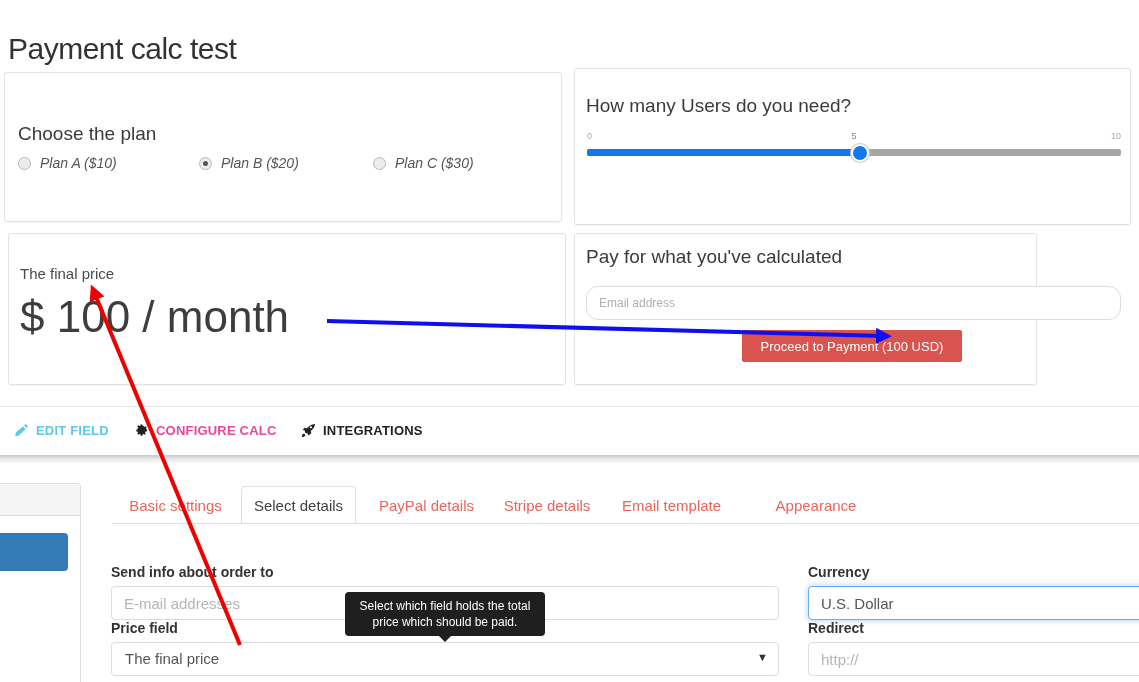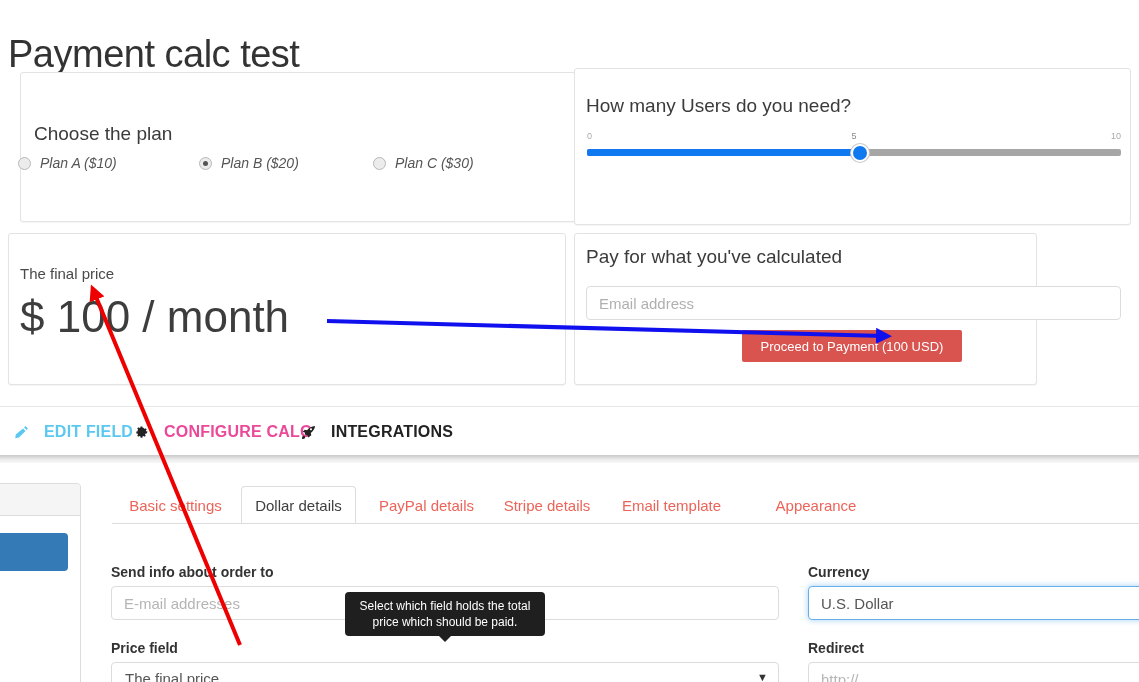--- a/index.html
+++ b/index.html
@@ -8,34 +8,34 @@
     width: 1139px; height: 682px;
     background: #ffffff;
     font-family: "Liberation Sans", sans-serif;
     overflow: hidden;
   }
   #root { position: relative; width: 1139px; height: 682px; }
 
   
   .page-title {
     position: absolute; left: 8px; top: 2px;
-    font-size: 38px; line-height: 54px;
+    font-size: 30px; line-height: 54px;
     font-weight: normal; color: #333333;
     letter-spacing: -0.5px;
   }
 
   
   .card {
     position: absolute;
     background: #ffffff;
     border: 1px solid #e3e3e3;
     border-radius: 3px;
     box-shadow: 0 1px 1px rgba(0,0,0,.045);
   }
-  .card-plan  { left: 20px;   top: 72px;  width: 558px; height: 150px; }
+  .card-plan  { left: 4px;   top: 72px;  width: 558px; height: 150px; }
   .card-users { left: 574px; top: 68px;  width: 557px; height: 157px; }
   .card-price { left: 8px;   top: 233px; width: 558px; height: 152px; }
   .card-pay   { left: 574px; top: 233px; width: 463px; height: 152px; }
 
   .card-label {
     font-size: 19px; color: #3b3b3b; font-weight: normal;
   }
   .card-label-small { font-size: 15px; color: #4a4a4a; }
 
   
@@ -92,23 +92,23 @@
     position: absolute; left: 11px; top: 57px;
     font-size: 44px; color: #3d3d3d; font-weight: normal;
     line-height: 52px; white-space: nowrap;
   }
 
   
   .pay-title { position: absolute; left: 11px; top: 12px; }
   .email-input {
     position: absolute; left: 11px; top: 52px;
     width: 535px; height: 34px;
-    border: 1px solid #dcdcdc; border-radius: 4px;
+    border: 1px solid #dcdcdc; border-radius: 12px;
     background: #ffffff; padding: 6px 12px;
-    font-size: 15px; color: #555555;
+    font-size: 12px; color: #555555;
     font-family: "Liberation Sans", sans-serif;
     outline: none;
   }
   .email-input::placeholder { color: #b0b0b0; }
   .pay-button {
     position: absolute; left: 167px; top: 96px;
     width: 220px; height: 32px;
     background: #d9534f; border: none; border-radius: 2px;
     color: #ffffff; font-size: 13px;
     font-family: "Liberation Sans", sans-serif;
@@ -117,23 +117,22 @@
 
   
   .toolbar {
     position: absolute; left: 0; top: 406px;
     width: 1139px; height: 49px;
     background: #ffffff; border-top: 1px solid #e6e6e6;
   }
   .tb-item {
     position: absolute; top: 16px;
     display: flex; align-items: center;
-    font-size: 16px; font-weight: bold; letter-spacing: .2px;
+    font-size: 13px; font-weight: bold; letter-spacing: .2px;
     cursor: pointer;
-    gap: 8px;
   }
   .tb-edit  { left: 14px;  color: #5bc8f0; }
   .tb-conf  { left: 134px; color: #ec4899; }
   .tb-integ { left: 301px; color: #222222; }
   .tb-ico { display: inline-block; margin-right: 7px; line-height: 1; }
   .tb-ico svg { display: block; }
 
   .sep-bar {
     position: absolute; left: 0; top: 455px;
     width: 1139px; height: 8px;
@@ -183,21 +182,21 @@
     border-bottom: 1px solid #dddddd;
   }
 
   
   .form-col-left  { position: absolute; left: 14px; top: 78px; width: 668px; }
   .form-col-right { position: absolute; left: 711px; top: 78px; width: 400px; }
   .f-label {
     font-size: 14px; font-weight: bold; color: #333333;
     display: block; margin-bottom: 6px;
   }
-  .f-label.second { margin-top: 20px; }
+  .f-label.second { }
   .f-input {
     width: 100%; height: 34px;
     border: 1px solid #dcdcdc; border-radius: 4px;
     background: #ffffff; padding: 6px 12px;
     font-size: 15px; color: #555555;
     font-family: "Liberation Sans", sans-serif; outline: none;
   }
   .f-input::placeholder { color: #b5b5b5; }
   .f-input.focused {
     border-color: #66afe9;
@@ -316,21 +315,21 @@
 
     <div class="side-panel">
       <div class="side-panel-head"></div>
     </div>
     <div class="side-btn"></div>
 
     <div class="content-panel">
 
       <div class="tabs">
         <div class="tab" style="left:10px;width:107px;">Basic settings</div>
-        <div class="tab active" style="left:129px;width:115px;">Dollar details</div>
+        <div class="tab active" style="left:129px;width:115px;">Select details</div>
         <div class="tab" style="left:261px;width:107px;">PayPal details</div>
         <div class="tab" style="left:384px;width:102px;">Stripe details</div>
         <div class="tab" style="left:502px;width:115px;">Email template</div>
         <div class="tab" style="left:655px;width:98px;">Appearance</div>
       </div>
       <div class="tab-line"></div>
 
       <div class="form-col-left">
         <label class="f-label">Send info about order to</label>
         <input class="f-input" type="text" placeholder="E-mail addresses" style="">

